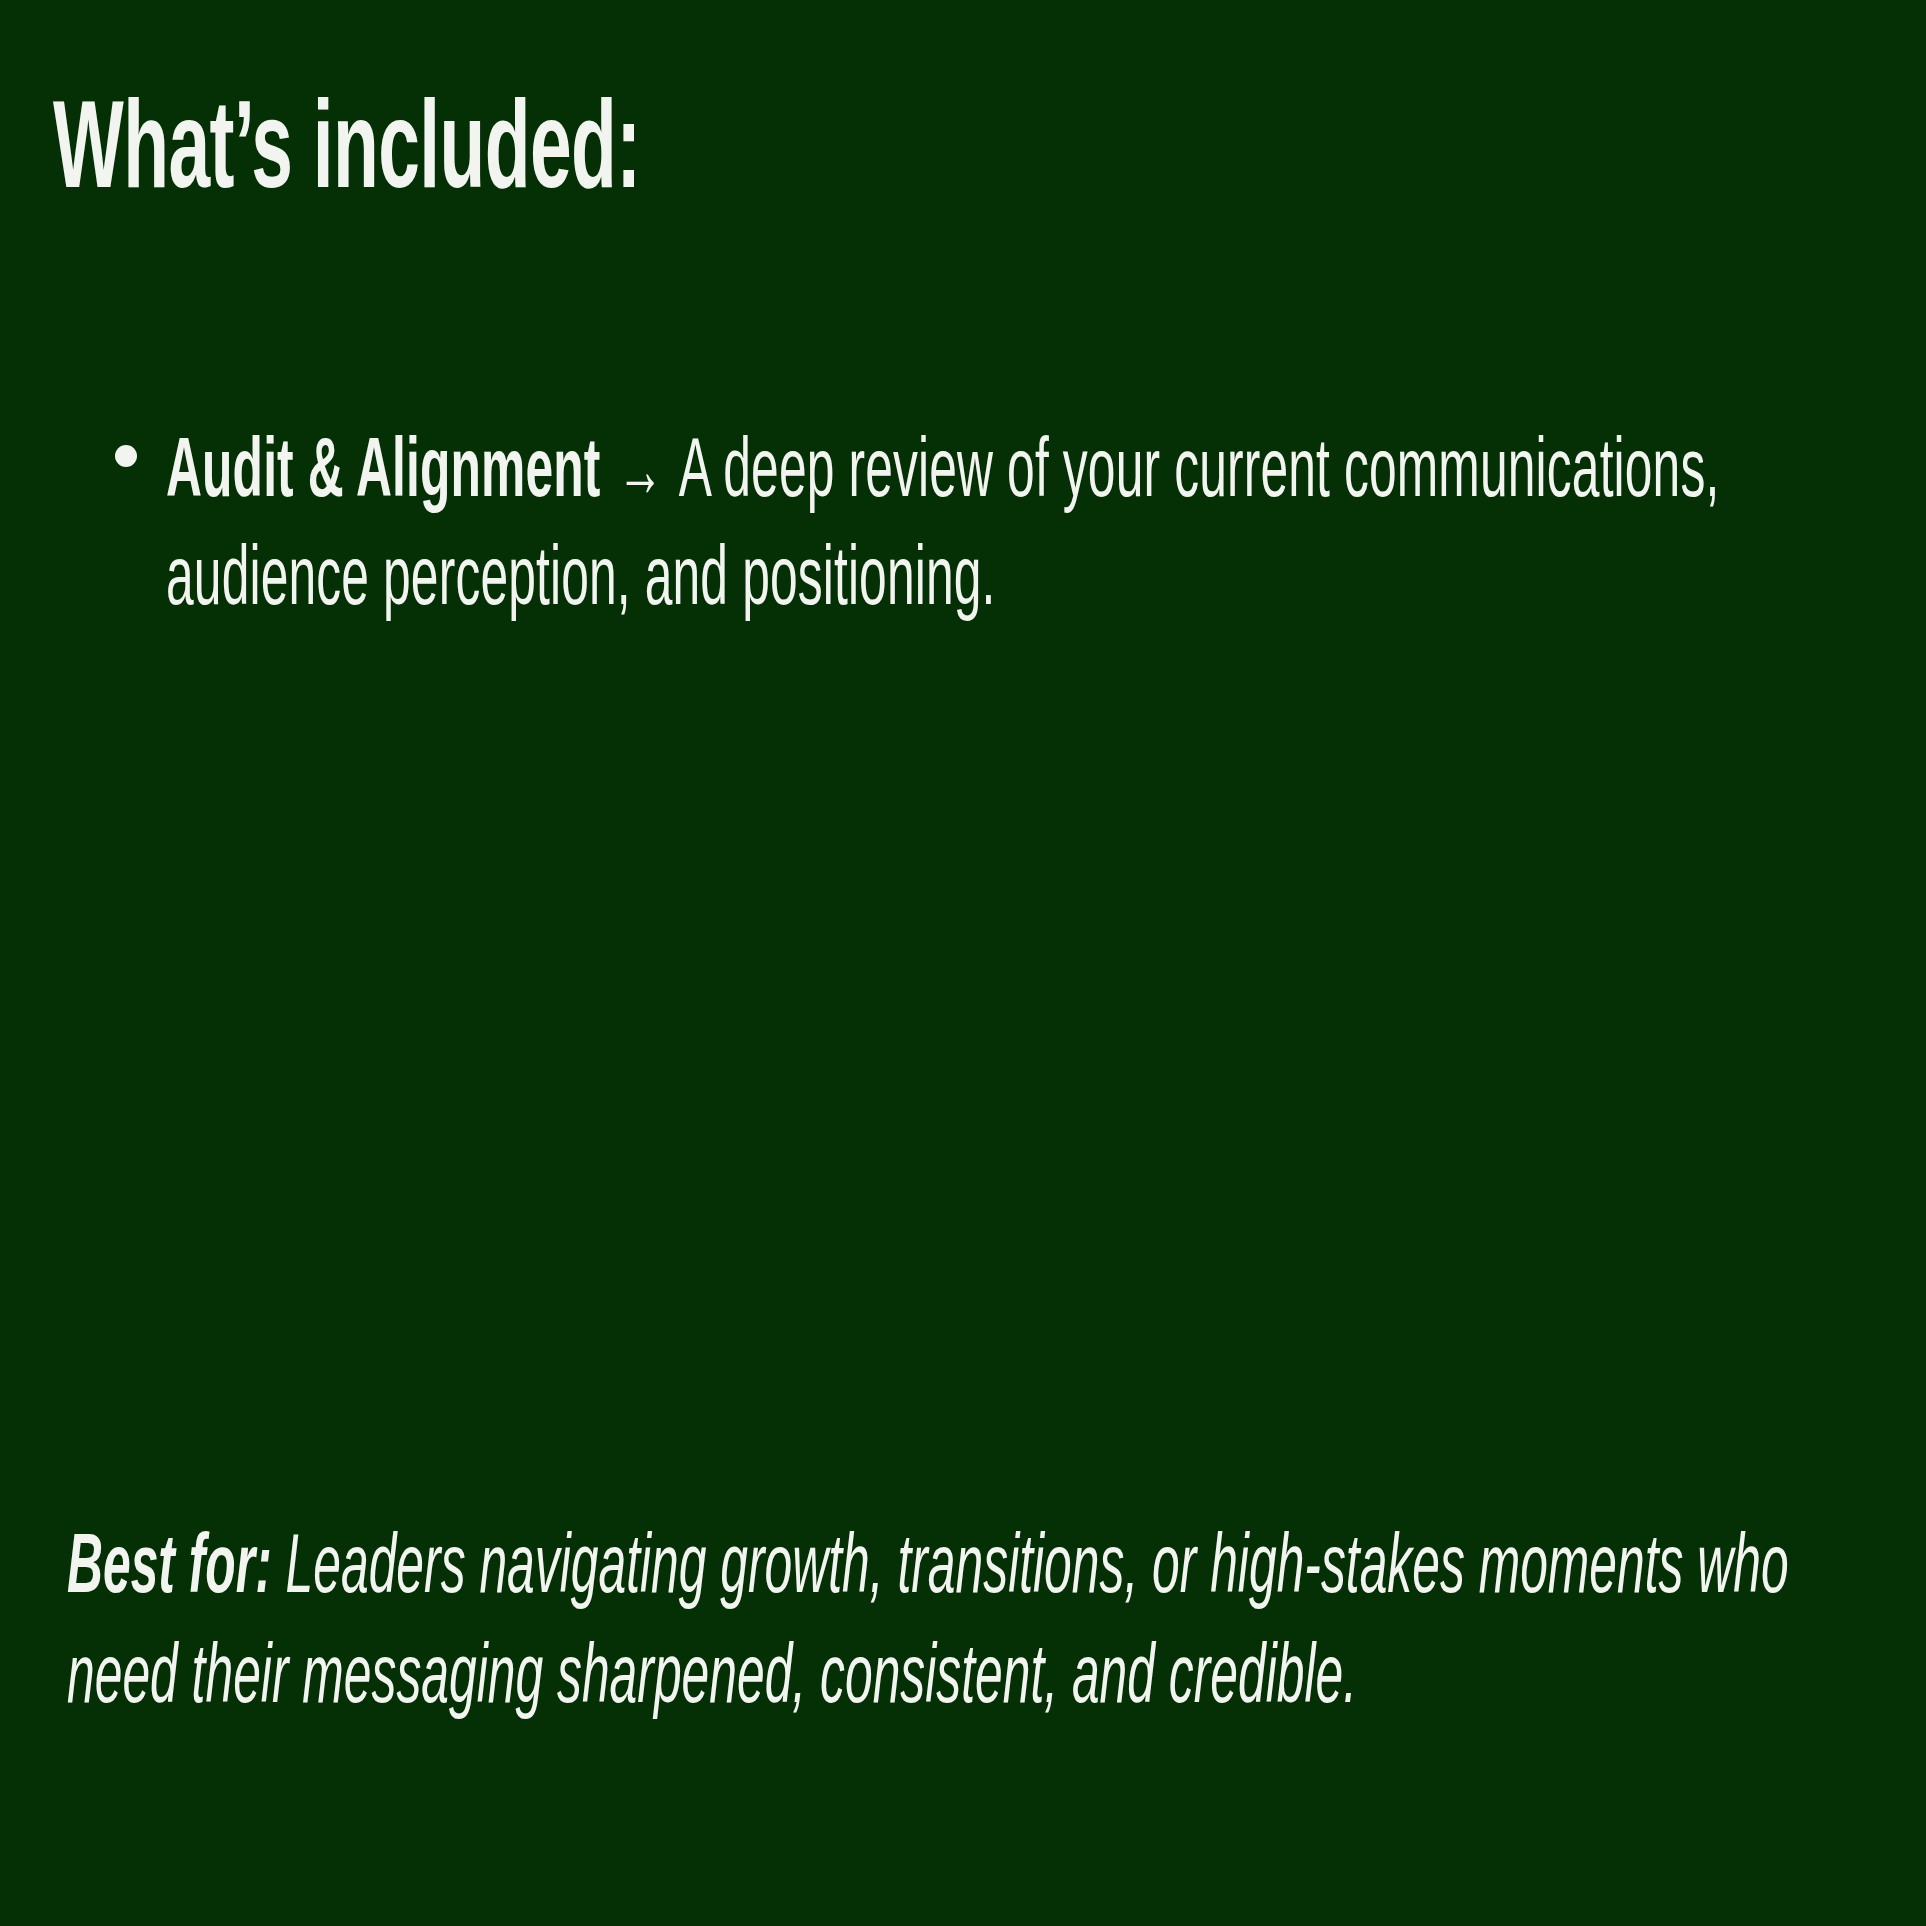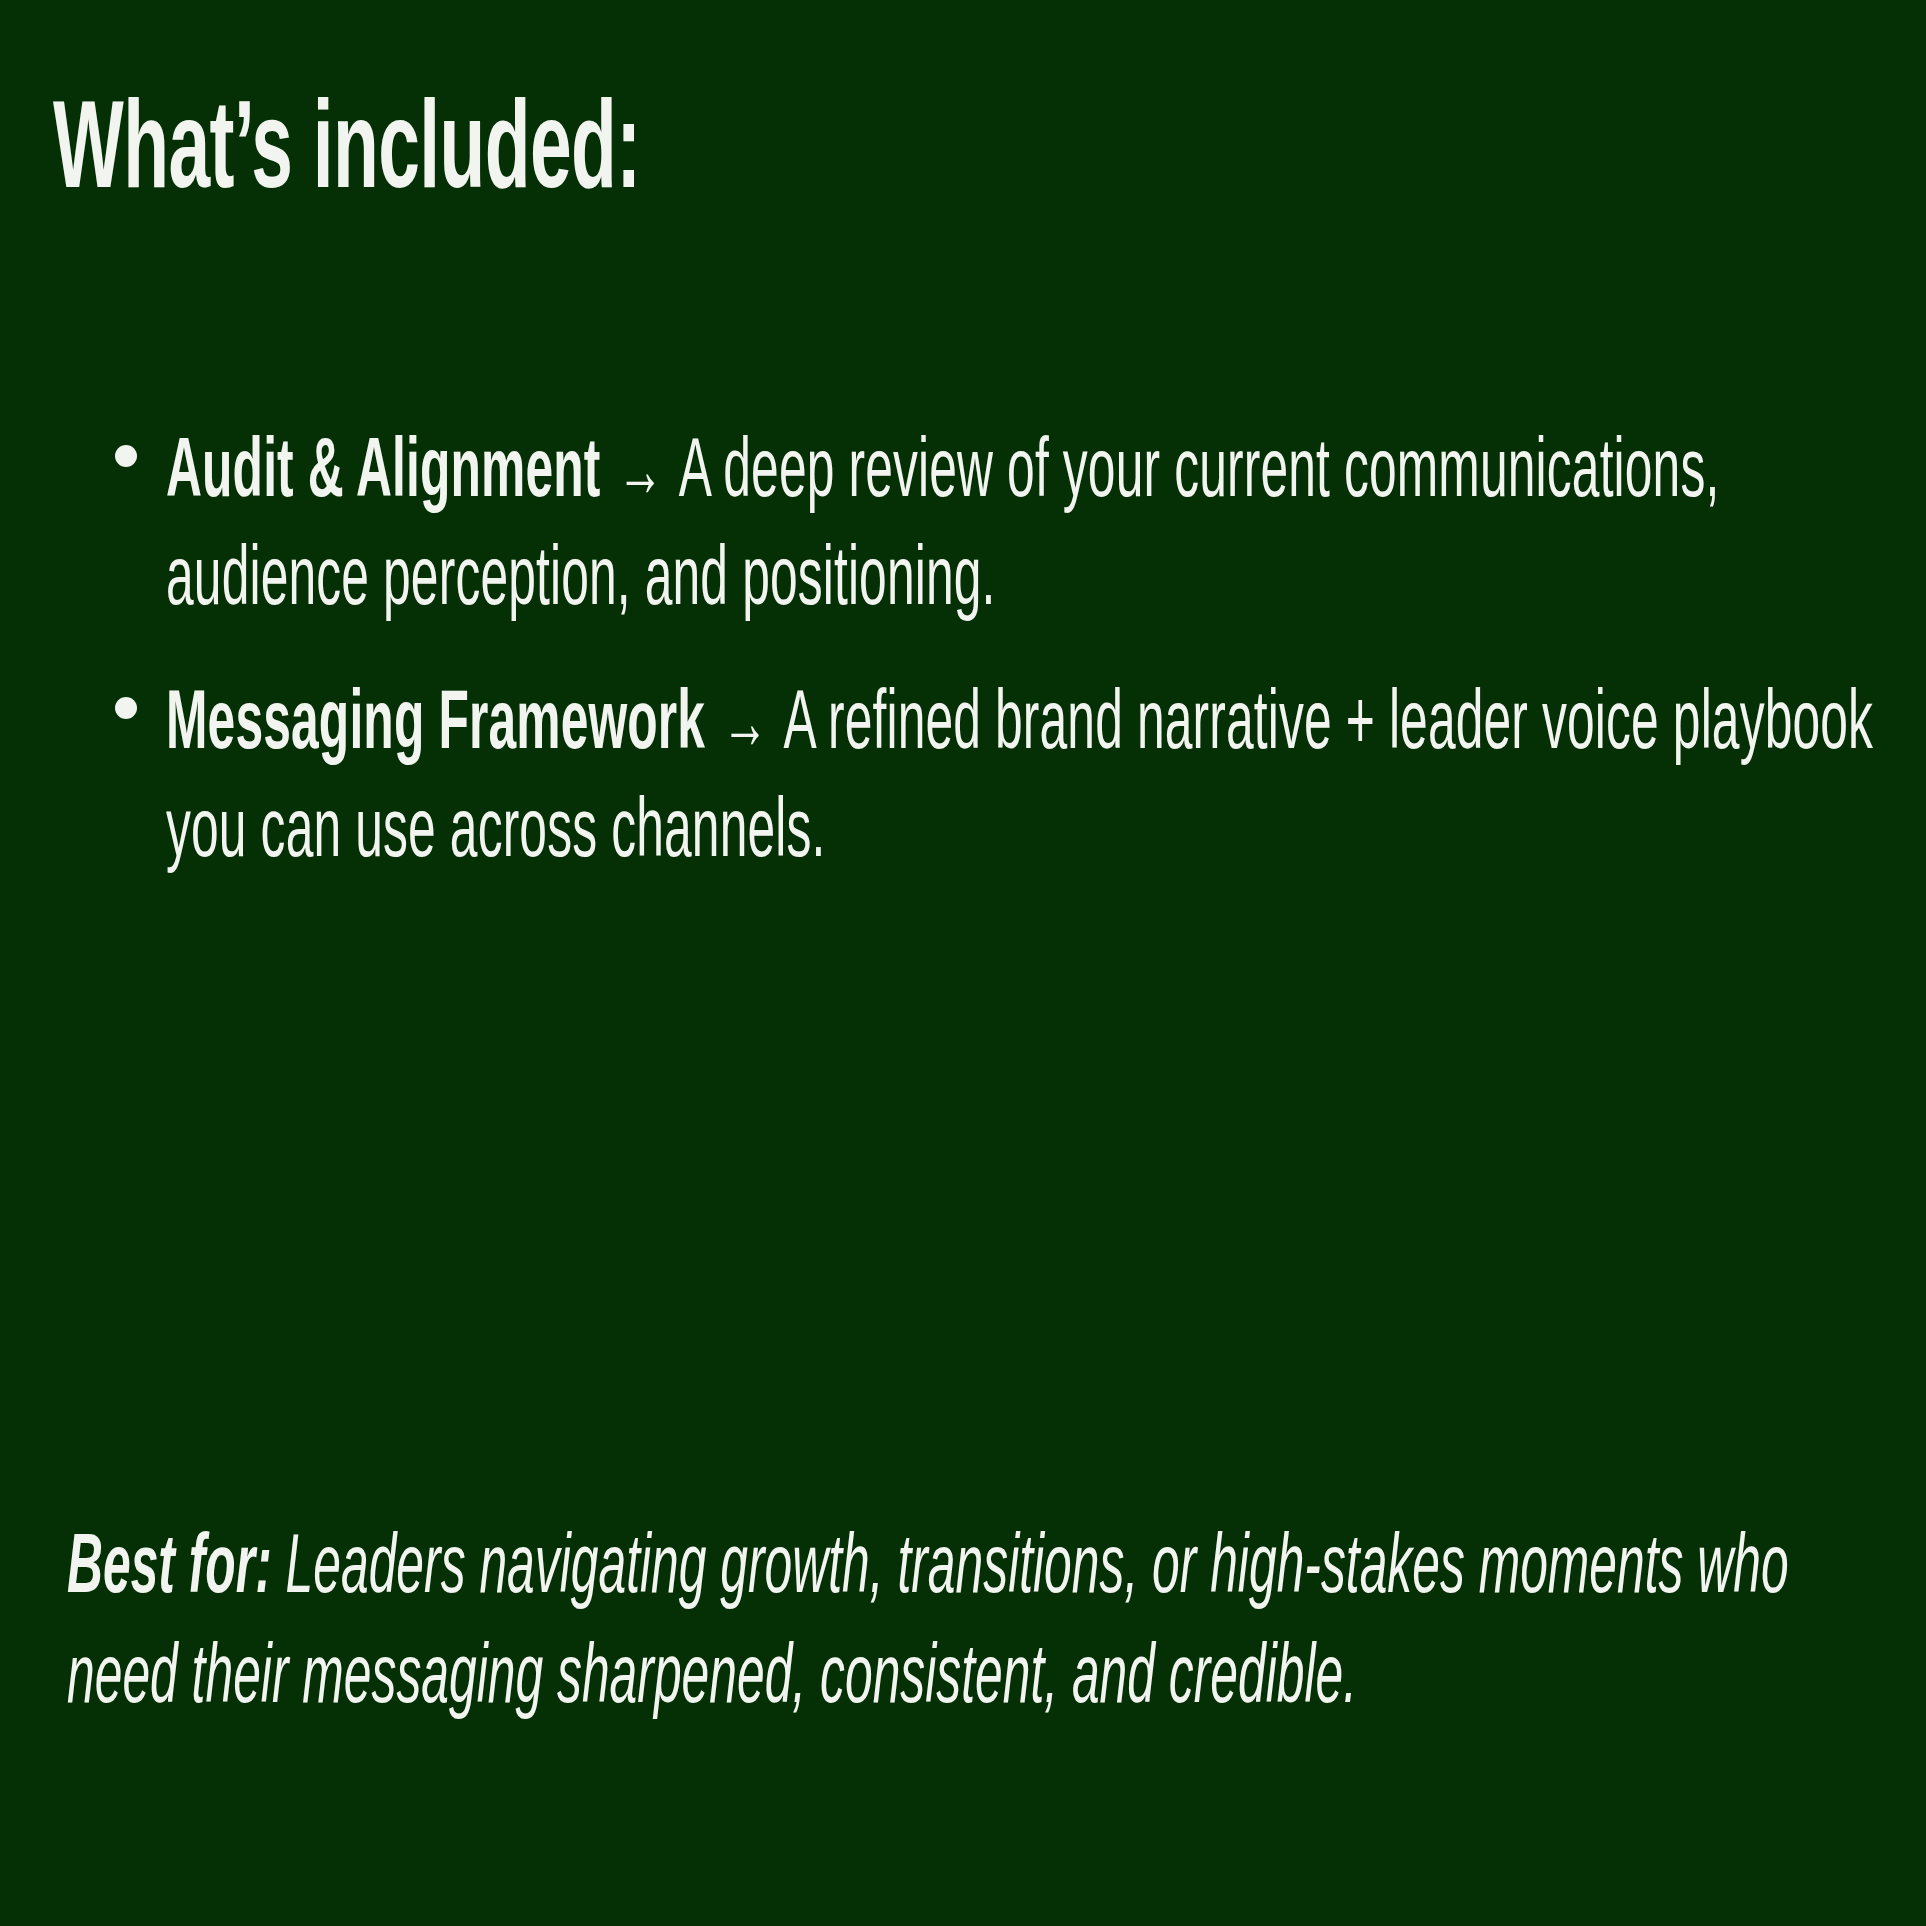--- a/index.html
+++ b/index.html
@@ -113,26 +113,20 @@
 
   <div class="bullets">
 
     <div class="bullet-row">
       <span class="bullet-dot"></span>
       <div class="bullet-text">
         <span class="lead">Audit &amp; Alignment </span><span class="arrow">→ </span><span>A deep review of your current communications, audience perception, and positioning.</span>
       </div>
     </div>
 
-    <div class="bullet-row">
-      <span class="bullet-dot"></span>
-      <div class="bullet-text">
-        <span class="lead">Messaging Framework </span><span class="arrow">→ </span><span>A refined brand narrative + leader voice playbook you can use across channels.</span>
-      </div>
-    </div>
 
 
 
   </div>
 
   <div class="bestfor">
     <span class="lead">Best for: </span><span>Leaders navigating growth, transitions, or high-stakes moments who need their messaging sharpened, consistent, and credible.</span>
   </div>
 
 </div>

